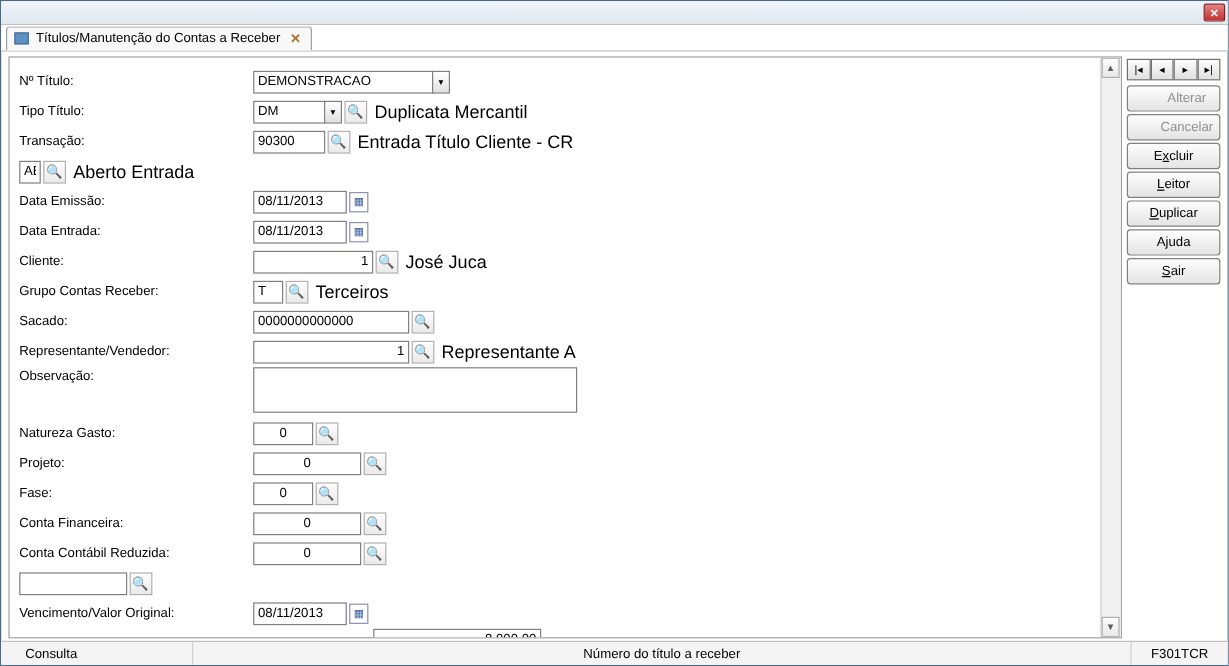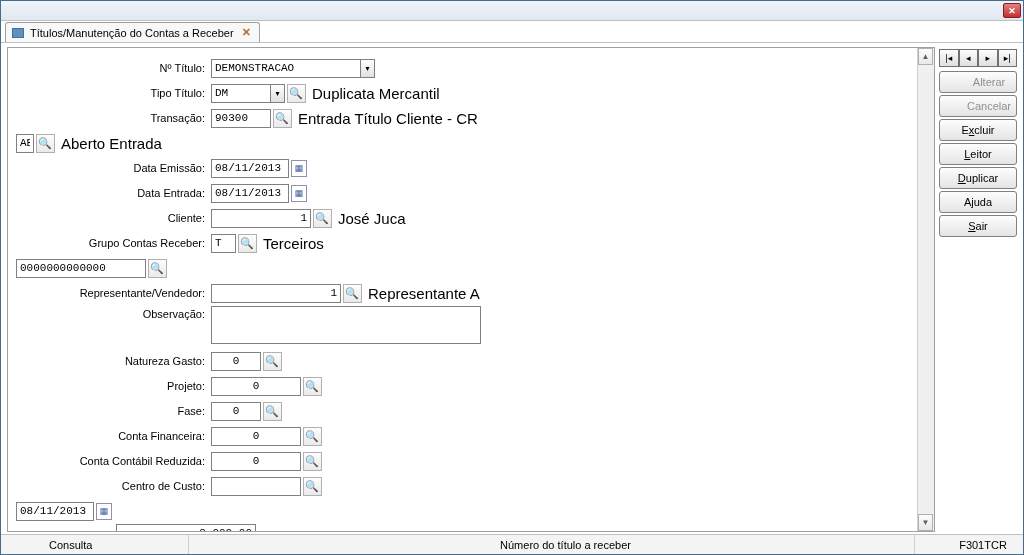--- a/index.html
+++ b/index.html
@@ -1,45 +1,45 @@
 <!DOCTYPE html>
 <html><head>
 <meta charset="utf-8">
 <style>
 * { box-sizing: border-box; margin: 0; padding: 0; }
 body { font-family: Tahoma, Arial, sans-serif; font-size: 11px; background: #d4d0c8; color: #000; width: 1024px; height: 555px; overflow: hidden; }
 .window { width: 1024px; height: 555px; border: 1px solid #4a6a8a; background: #fff; display: flex; flex-direction: column; }
 .titlebar { height: 20px; background: linear-gradient(#f0f4fa,#e0e8f0); border-bottom: 1px solid #c0c0c0; display: flex; justify-content: flex-end; align-items: center; padding: 0 2px; }
 .close-btn { width: 18px; height: 15px; background: linear-gradient(#e58080,#c03030); border: 1px solid #802020; border-radius: 2px; color: #fff; font-size: 9px; display: flex; align-items: center; justify-content: center; cursor: pointer; font-weight: bold; }
-.tabbar { height: 22px; background: #fff; border-bottom: 1px solid #c0c0c0; display: flex; align-items: flex-end; padding-left: 4px; }
+.tabbar { height: 22px; background: #fff; border-bottom: 1px solid #c0c0c0; display: flex; align-items: center; padding-left: 4px; }
 .tab { height: 20px; padding: 0 6px; border: 1px solid #a0a0a0; border-bottom: none; border-top-left-radius: 3px; border-top-right-radius: 3px; background: #f8f8f8; display: flex; align-items: center; gap: 6px; font-size: 11px; }
 .tab-icon { width: 12px; height: 10px; background: #6090c0; border: 1px solid #4070a0; }
 .tab-close { color: #b07030; font-size: 11px; cursor: pointer; font-weight: bold; padding: 0 2px; }
 .content { flex: 1; display: flex; overflow: hidden; }
 .form-area { flex: 1; border: 1px solid #a0a0a0; margin: 4px 2px 2px 6px; background: #fff; position: relative; overflow: hidden; }
 .form-scroll { position: absolute; right: 0; top: 0; bottom: 0; width: 17px; background: #f0f0f0; border-left: 1px solid #d0d0d0; }
 .scroll-btn { width: 15px; height: 17px; background: linear-gradient(#fdfdfd,#e8e8e8); border: 1px solid #b0b0b0; margin: 0; display: flex; align-items: center; justify-content: center; font-size: 8px; color: #606060; cursor: pointer; }
 .scroll-btn.down { position: absolute; bottom: 0; }
 .form-body { padding: 8px 24px 8px 8px; }
 .row { display: flex; align-items: center; height: 24px; margin-bottom: 1px; }
-.lbl { width: 195px; text-align: right; padding-right: 6px; color: #000; }
-.fld { height: 19px; border: 1px solid #808080; background: #fff; padding: 1px 3px; font-family: Liberation Mono, monospace; font-size: 11px; }
+.lbl { width: 195px; padding-right: 6px; color: #000; }
+.fld { height: 19px; border: 1px solid #808080; background: #fff; padding: 1px 3px; font-family: Liberation Sans, sans-serif; font-size: 11px; }
 .dd-btn { width: 15px; height: 19px; border: 1px solid #808080; background: linear-gradient(#fff,#e0e0e0); display: inline-flex; align-items: center; justify-content: center; font-size: 8px; cursor: pointer; margin-left: -1px; }
 .lookup-btn { width: 19px; height: 19px; border: 1px solid #b0b0b0; background: linear-gradient(#fdfdfd,#eaeaea); display: inline-flex; align-items: center; justify-content: center; cursor: pointer; margin-left: 2px; color: #808080; font-size: 11px; }
 .cal-btn { width: 16px; height: 17px; border: 1px solid #9090b0; background: #fff; display: inline-flex; align-items: center; justify-content: center; cursor: pointer; margin-left: 2px; font-size: 9px; color: #4060a0; }
 .desc { margin-left: 6px; font-size: 15px; color: #000; }
 .txtarea { border: 1px solid #808080; background: #fff; resize: none; font-family: Tahoma; font-size: 11px; padding: 2px; }
 .side { width: 86px; padding: 6px 6px 0 2px; display: flex; flex-direction: column; gap: 2px; }
 .nav { display: flex; gap: 0; margin-bottom: 2px; }
 .nav button { width: 20px; height: 18px; border: 1px solid #707070; background: linear-gradient(#fdfdfd,#e0e0e0); cursor: pointer; font-size: 9px; display: flex; align-items: center; justify-content: center; padding: 0; }
 .btn { height: 22px; border: 1px solid #808080; background: linear-gradient(#fdfdfd,#e4e4e4); border-radius: 3px; cursor: pointer; font-size: 11px; padding: 0 4px; text-align: center; }
 .btn.disabled { color: #909090; padding-left: 26px; }
 .btn u { text-decoration: underline; }
 .status { height: 20px; border-top: 1px solid #c0c0c0; background: #f4f4f4; display: flex; align-items: center; font-size: 11px; }
-.status-cell { padding: 0 20px; border-right: 1px solid #d0d0d0; height: 100%; display: flex; align-items: center; margin-left: 28px; }
+.status-cell { padding: 0 20px; border-right: 1px solid #d0d0d0; height: 100%; display: flex; align-items: center; }
 .status-mid { flex: 1; text-align: center; justify-content: center; }
 .status-right { width: 80px; justify-content: center; border-right: none; }
 .num { text-align: right; }
 .ctr { text-align: center; }
 </style>
 </head>
 <body>
 
 <div class="window">
   <div class="titlebar">
@@ -105,20 +105,21 @@
         </div>
 
         <div class="row">
           <span class="lbl">Grupo Contas Receber:</span>
           <input class="fld" style="width: 25px;" value="T">
           <span class="lookup-btn">🔍</span>
           <span class="desc">Terceiros</span>
         </div>
 
         <div class="row">
+          <span class="lbl">Sacado:</span>
           <input class="fld" style="width: 130px;" value="0000000000000">
           <span class="lookup-btn">🔍</span>
         </div>
 
         <div class="row">
           <span class="lbl">Representante/Vendedor:</span>
           <input class="fld num" style="width: 130px;" value="1">
           <span class="lookup-btn">🔍</span>
           <span class="desc">Representante A</span>
         </div>
@@ -152,26 +153,26 @@
           <span class="lookup-btn">🔍</span>
         </div>
 
         <div class="row">
           <span class="lbl">Conta Contábil Reduzida:</span>
           <input class="fld ctr" style="width: 90px;" value="0">
           <span class="lookup-btn">🔍</span>
         </div>
 
         <div class="row">
-          <span class="lbl">Centro de Custo:</span>
           <input class="fld" style="width: 90px;" value="">
           <span class="lookup-btn">🔍</span>
         </div>
 
         <div class="row">
+          <span class="lbl">Vencimento/Valor Original:</span>
           <input class="fld" style="width: 78px;" value="08/11/2013">
           <span class="cal-btn">▦</span>
           <input class="fld num" style="width: 140px; margin-left: 4px; margin-top: 44px;" value="8.000,00">
         </div>
 
       </div>
       <div class="form-scroll">
         <div class="scroll-btn">▲</div>
         <div class="scroll-btn down">▼</div>
       </div>

